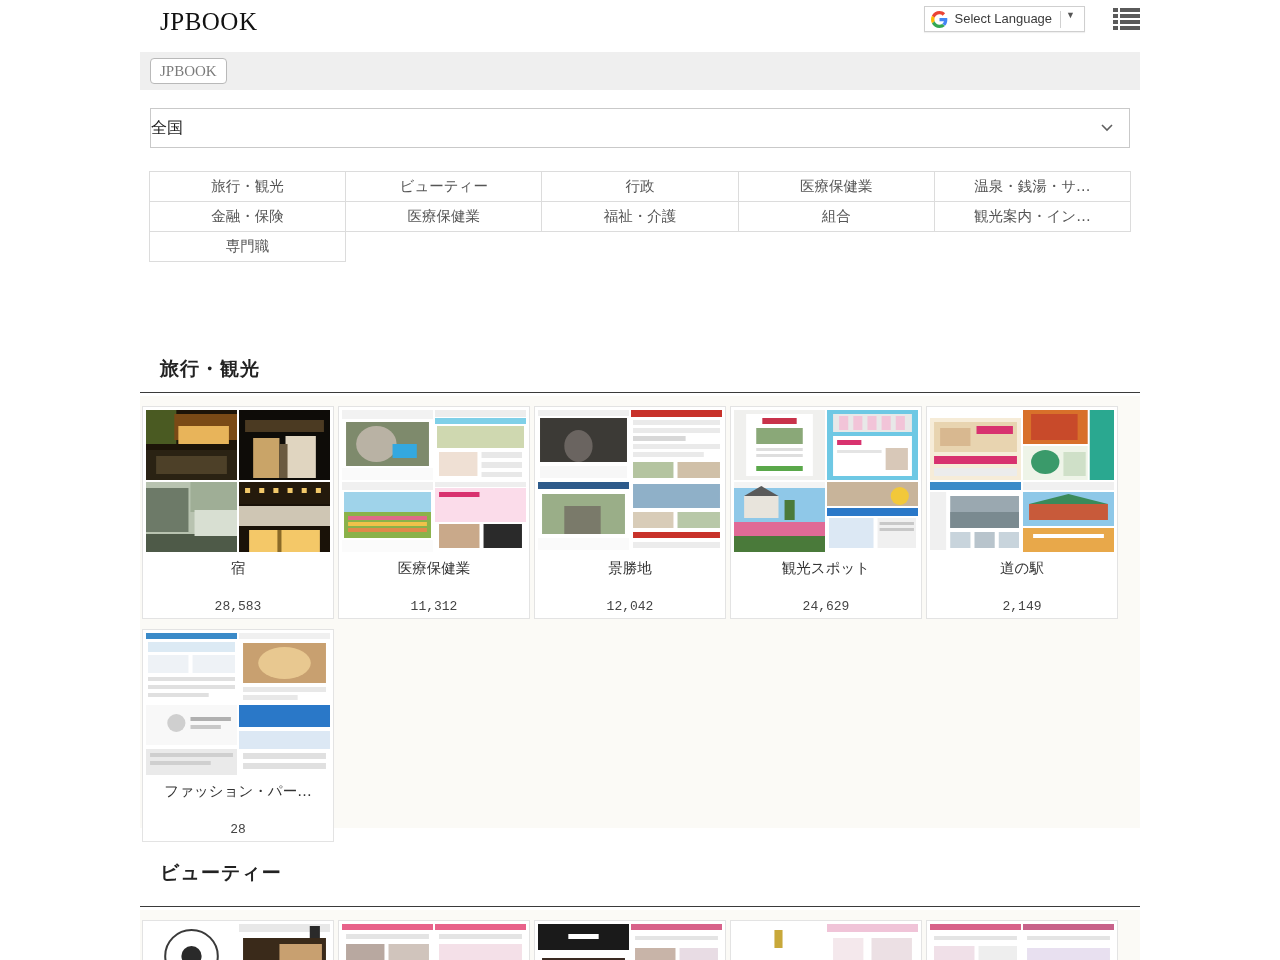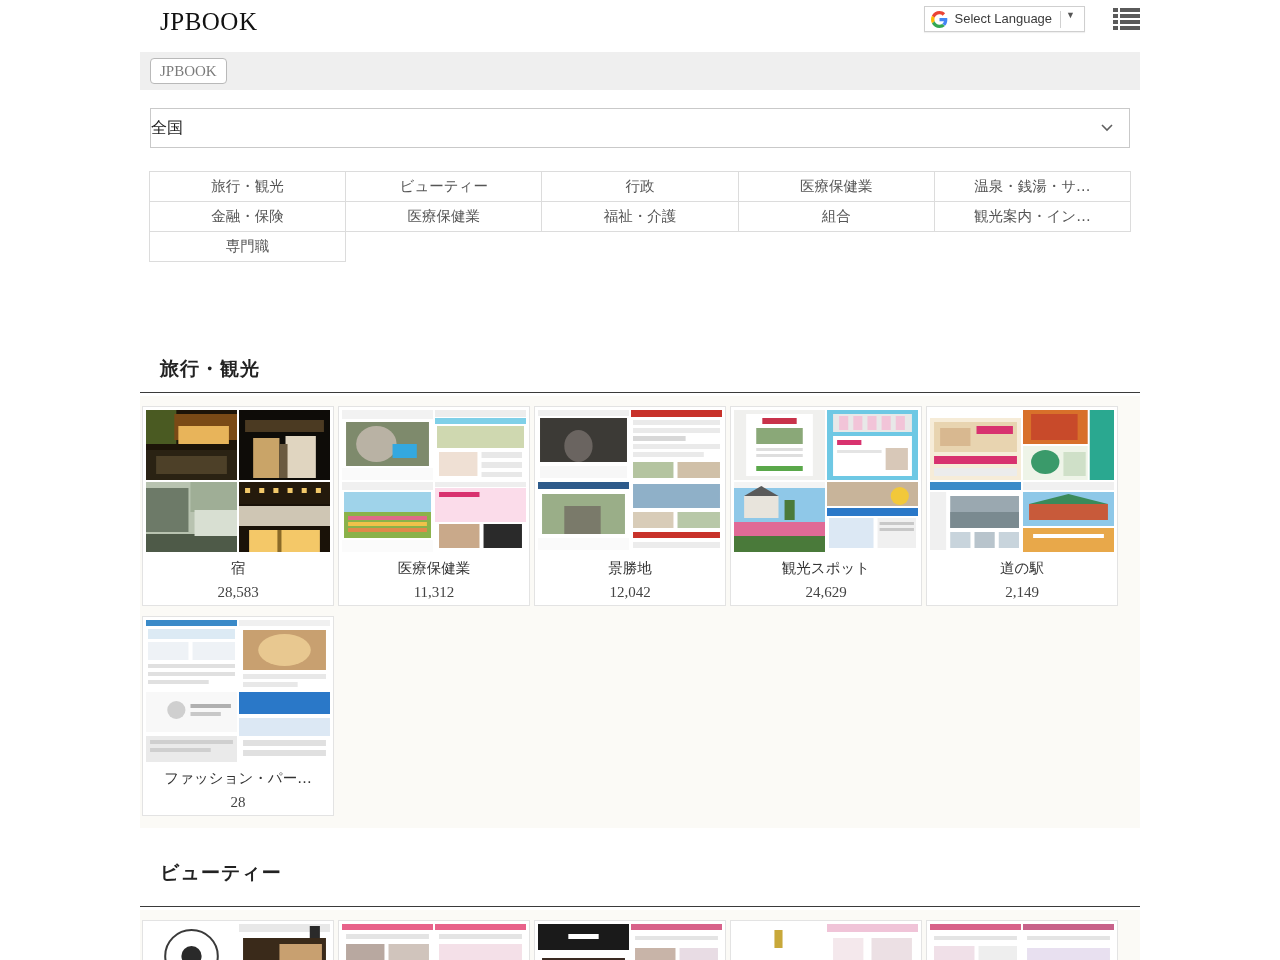--- a/index.html
+++ b/index.html
@@ -187,24 +187,24 @@
     color: #333333;
     margin-top: 7px;
     font-family: "DejaVu Sans", sans-serif;
     max-width: 182px;
     white-space: nowrap;
     overflow: hidden;
     text-overflow: ellipsis;
     text-align: center;
   }
   .card-count {
-    font-size: 15px;
+    font-size: 13px;
     color: #444444;
-    margin-top: 6px;
-    font-family: Liberation Serif, serif;
+    margin-top: 21px;
+    font-family: Liberation Mono, monospace;
   }
 </style>
 </head>
 <body>
 
 <div class="page">
 
   <div class="site-header">
     <div class="brand">JPBOOK</div>
 

